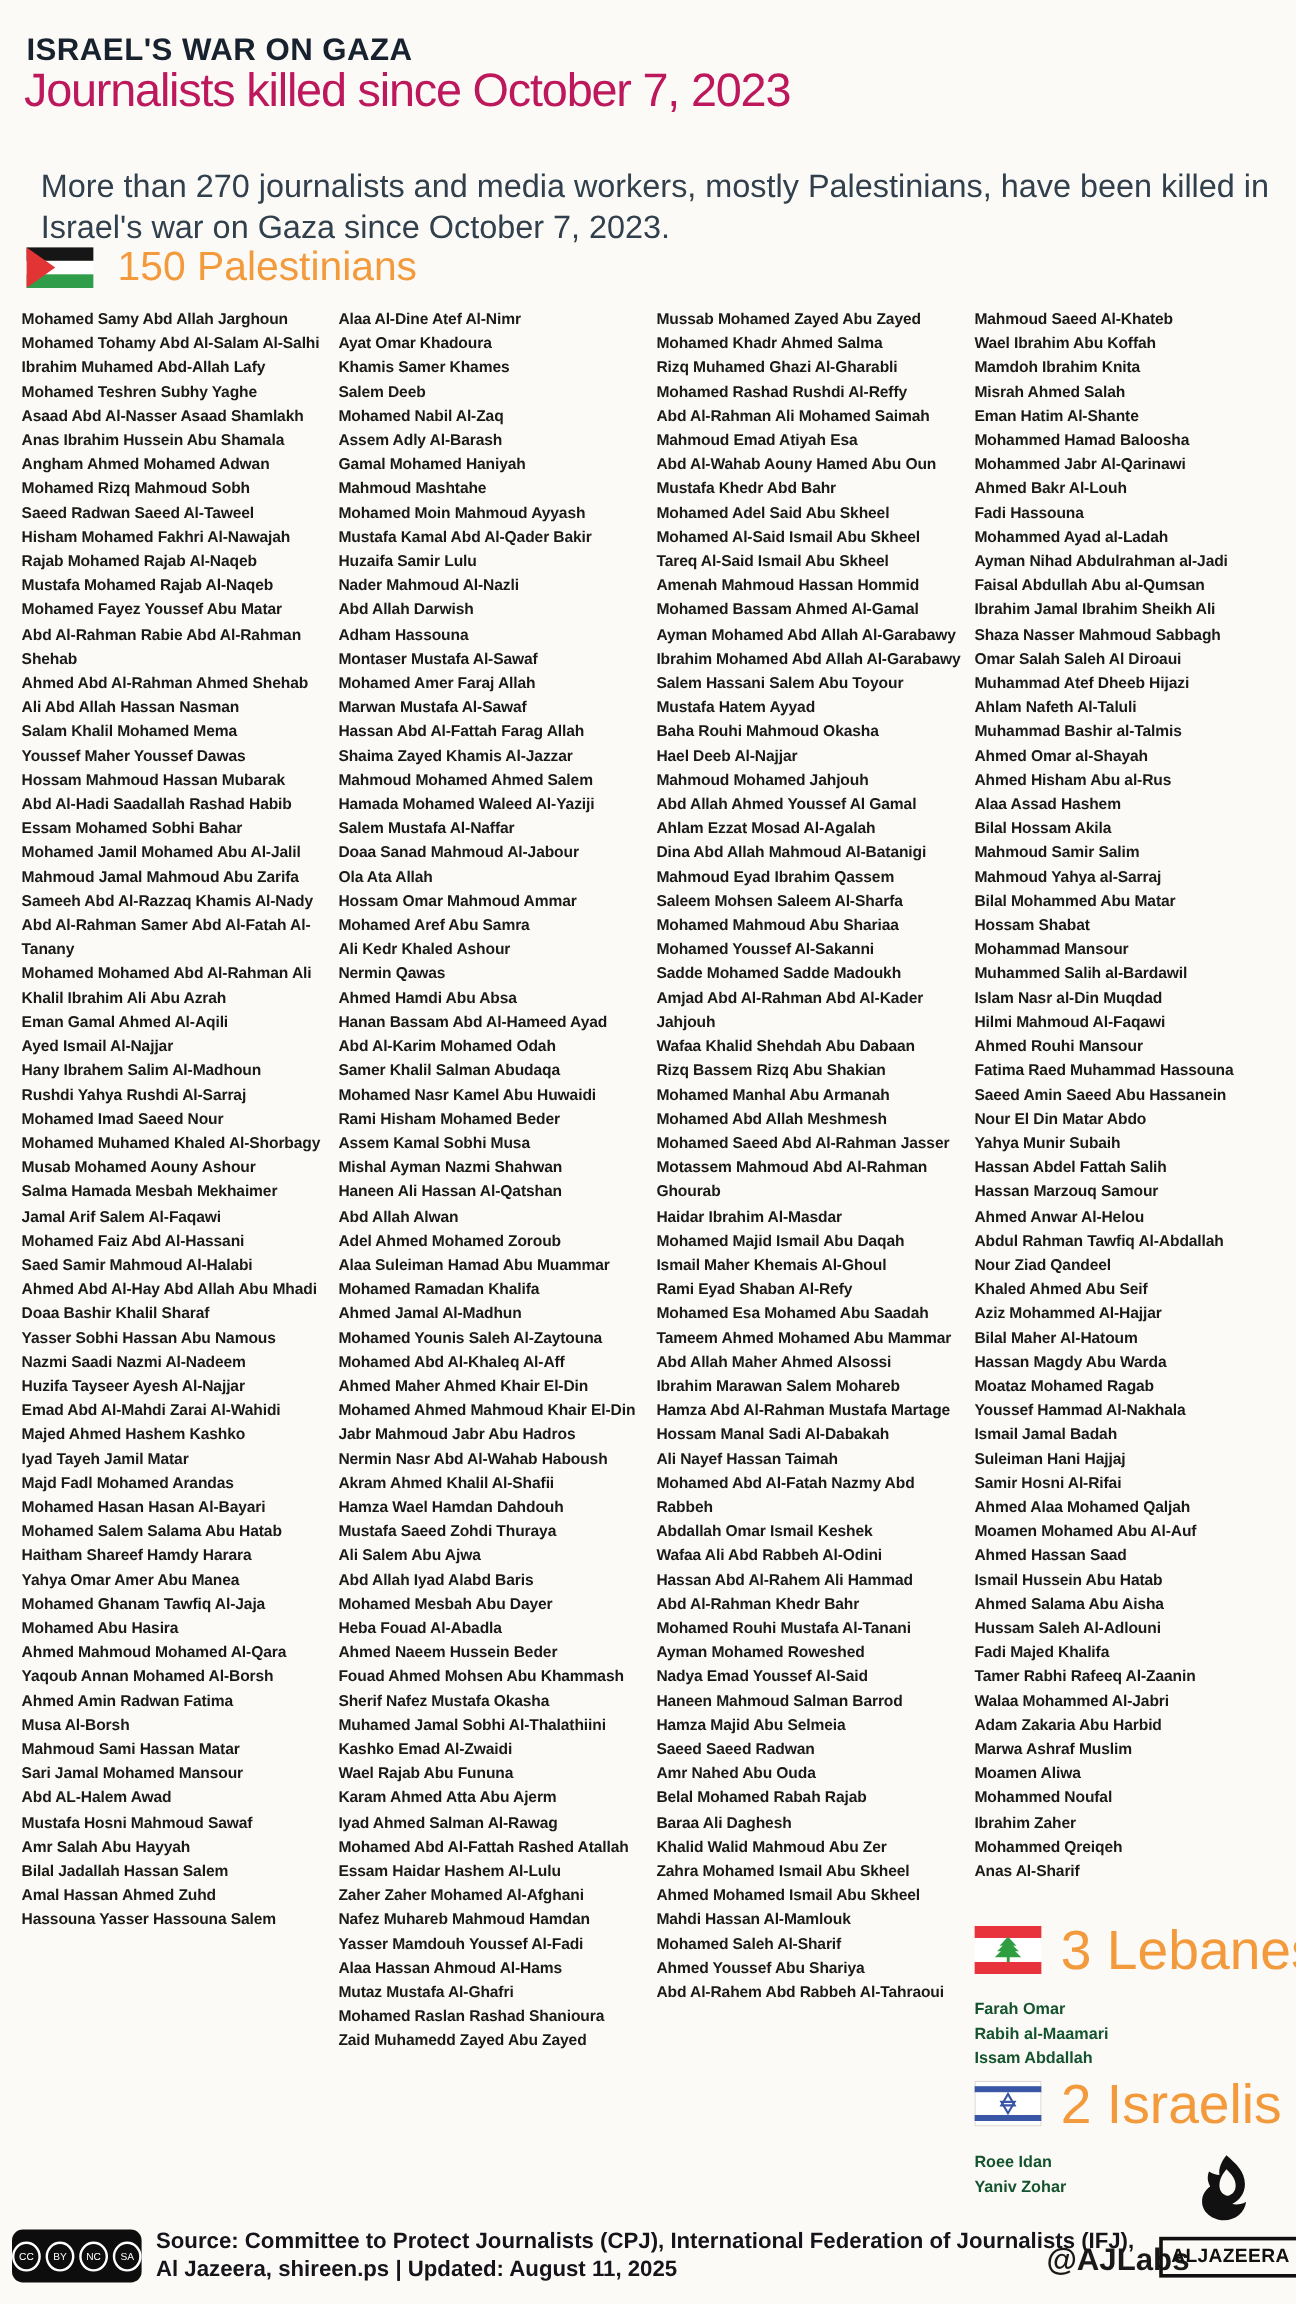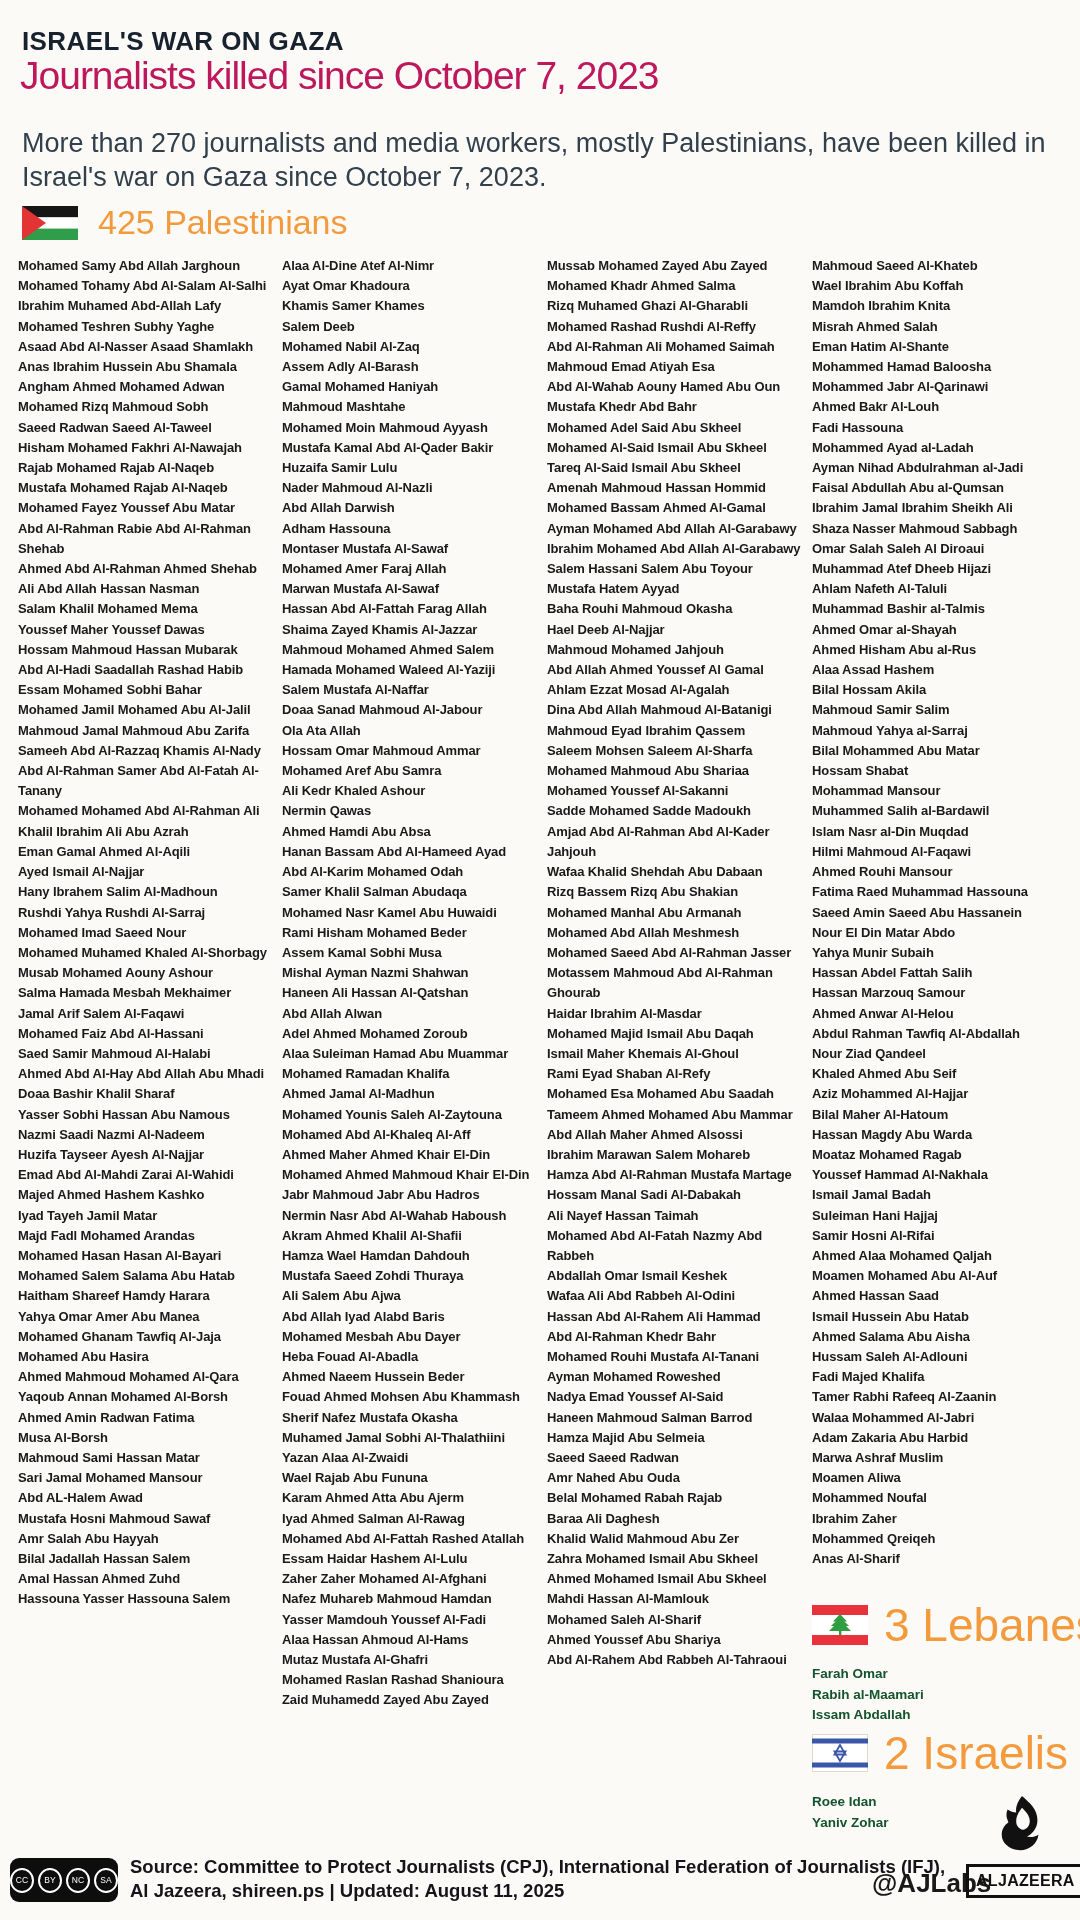--- a/index.html
+++ b/index.html
@@ -2,21 +2,21 @@
 <html><head>
 <meta charset="utf-8">
 <style>
   html,body{margin:0;padding:0;background:#fbfaf6;}
   .page{position:relative;width:1080px;height:1920px;background:#fbfaf6;
         font-family:"Liberation Sans",sans-serif;overflow:hidden;}
   .kicker{position:absolute;left:22px;top:26px;font-size:26px;font-weight:800;
           letter-spacing:.4px;color:#18222e;}
   .title{position:absolute;left:20px;top:54px;margin:0;font-size:39px;font-weight:500;
          letter-spacing:-1px;color:#be185d;}
-  .subtitle{position:absolute;left:22px;top:126px;margin:0;width:1025px;
+  .subtitle{position:absolute;left:22px;top:126px;margin:12px;width:1025px;
             font-size:27px;line-height:34px;font-weight:500;color:#31404c;}
   .group-head{display:flex;align-items:center;}
   .pal-head{position:absolute;left:22px;top:203px;gap:20px;}
   .count-label{font-size:34px;font-weight:500;color:#f29a3c;white-space:nowrap;}
   .big-label{font-size:46px;}
   .flag{display:block;flex:0 0 auto;}
   ul.names{position:absolute;top:256px;margin:0;padding:0;list-style:none;
            font-size:13px;font-weight:700;line-height:20.2px;color:#1a1a1a;
            letter-spacing:-.1px;}
   ul.c1{left:18px;width:252px}
@@ -52,21 +52,21 @@
   <h1 class="title">Journalists killed since October 7, 2023</h1>
   <p class="subtitle">More than 270 journalists and media workers, mostly Palestinians, have been killed in Israel's war on Gaza since October 7, 2023.</p>
 
   <div class="group-head pal-head">
     <svg class="flag" width="56" height="34" viewBox="0 0 56 34">
       <rect x="0" y="0" width="56" height="11.4" fill="#161616"></rect>
       <rect x="0" y="11.4" width="56" height="11.3" fill="#ffffff"></rect>
       <rect x="0" y="22.6" width="56" height="11.4" fill="#2f9d49"></rect>
       <polygon points="0,0 24,17 0,34" fill="#e23335"></polygon>
     </svg>
-    <span class="count-label">425 Palestinians</span>
+    <span class="count-label">150 Palestinians</span>
   </div>
 
   <section>
     <ul class="names c1">
 
     <li>Mohamed Samy Abd Allah Jarghoun</li>
         <li>Mohamed Tohamy Abd Al-Salam Al-Salhi</li>
         <li>Ibrahim Muhamed Abd-Allah Lafy</li>
         <li>Mohamed Teshren Subhy Yaghe</li>
         <li>Asaad Abd Al-Nasser Asaad Shamlakh</li>
@@ -185,21 +185,21 @@
         <li>Hamza Wael Hamdan Dahdouh</li>
         <li>Mustafa Saeed Zohdi Thuraya</li>
         <li>Ali Salem Abu Ajwa</li>
         <li>Abd Allah Iyad Alabd Baris</li>
         <li>Mohamed Mesbah Abu Dayer</li>
         <li>Heba Fouad Al-Abadla</li>
         <li>Ahmed Naeem Hussein Beder</li>
         <li>Fouad Ahmed Mohsen Abu Khammash</li>
         <li>Sherif Nafez Mustafa Okasha</li>
         <li>Muhamed Jamal Sobhi Al-Thalathiini</li>
-        <li>Yazan Alaa Al-Zwaidi</li>
+        <li>Kashko Emad Al-Zwaidi</li>
         <li>Wael Rajab Abu Fununa</li>
         <li>Karam Ahmed Atta Abu Ajerm</li>
         <li>Iyad Ahmed Salman Al-Rawag</li>
         <li>Mohamed Abd Al-Fattah Rashed Atallah</li>
         <li>Essam Haidar Hashem Al-Lulu</li>
         <li>Zaher Zaher Mohamed Al-Afghani</li>
         <li>Nafez Muhareb Mahmoud Hamdan</li>
         <li>Yasser Mamdouh Youssef Al-Fadi</li>
         <li>Alaa Hassan Ahmoud Al-Hams</li>
         <li>Mutaz Mustafa Al-Ghafri</li>

